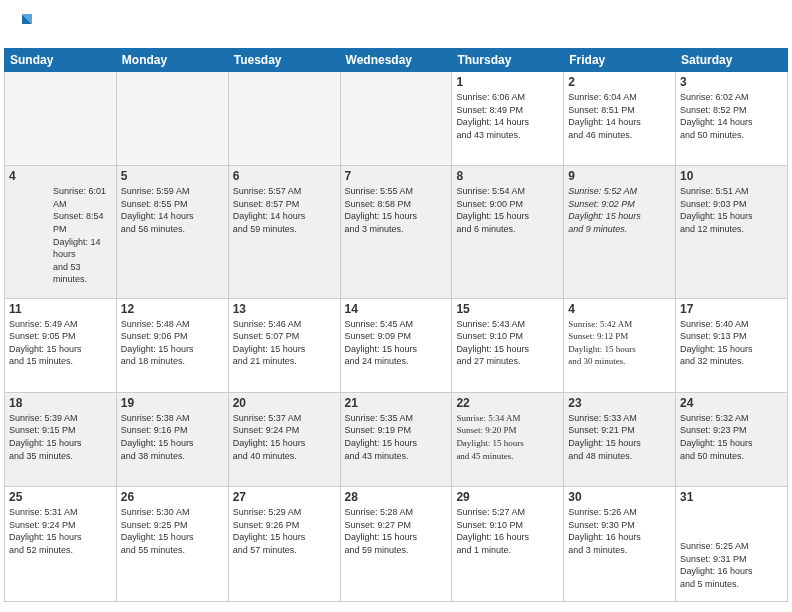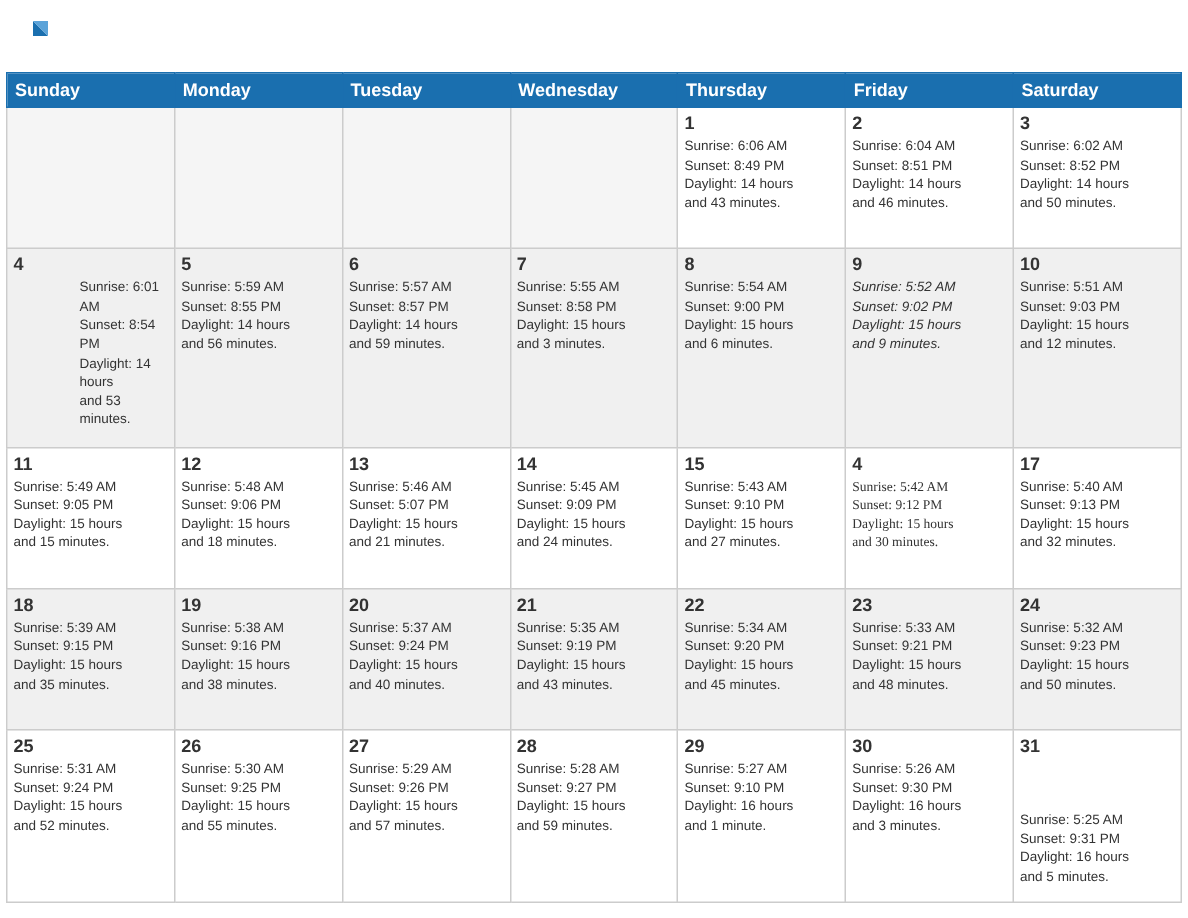--- a/index.html
+++ b/index.html
@@ -282,21 +282,21 @@
           </td>
           <td>
             <span class="day-num">21</span>
             <div class="day-info" style="white-space: pre-line;">Sunrise: 5:35 AM
 Sunset: 9:19 PM
 Daylight: 15 hours
 and 43 minutes.</div>
           </td>
           <td>
             <span class="day-num">22</span>
-            <div class="day-info" style="white-space: pre-line;">Sunrise: 5:34 AM
+            <div class="day-info" style="white-space: pre-line; font-family: Liberation Serif, serif;">Sunrise: 5:34 AM
 Sunset: 9:20 PM
 Daylight: 15 hours
 and 45 minutes.</div>
           </td>
           <td>
             <span class="day-num">23</span>
             <div class="day-info" style="white-space: pre-line;">Sunrise: 5:33 AM
 Sunset: 9:21 PM
 Daylight: 15 hours
 and 48 minutes.</div>

